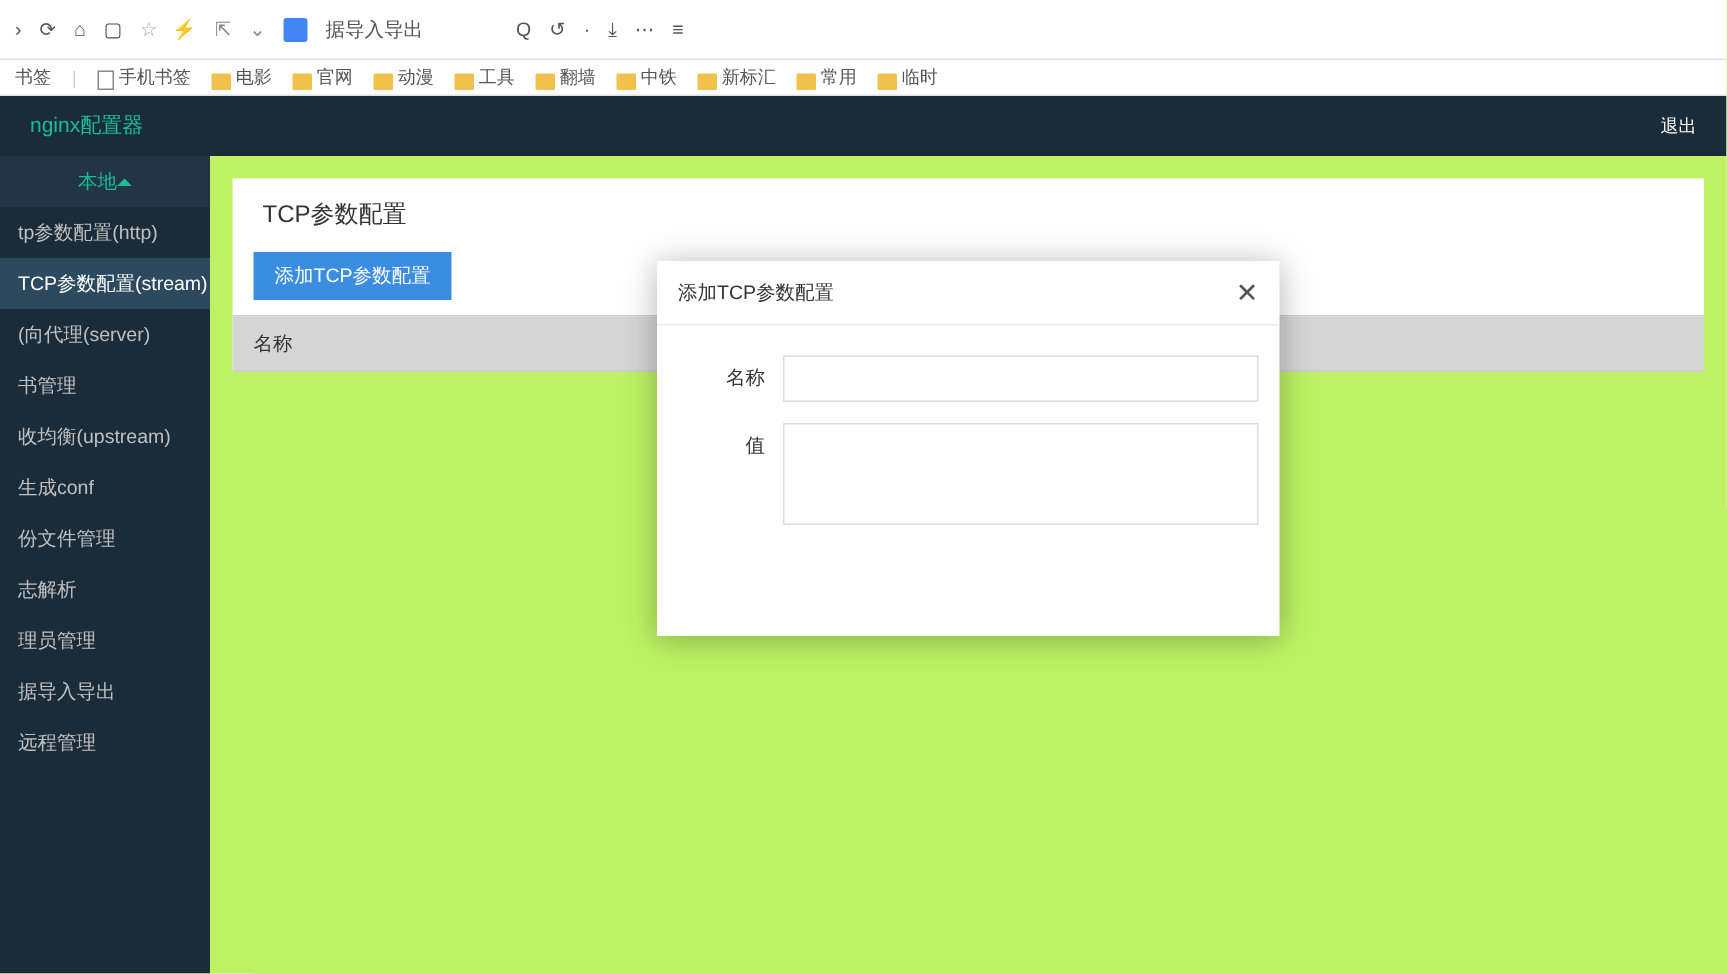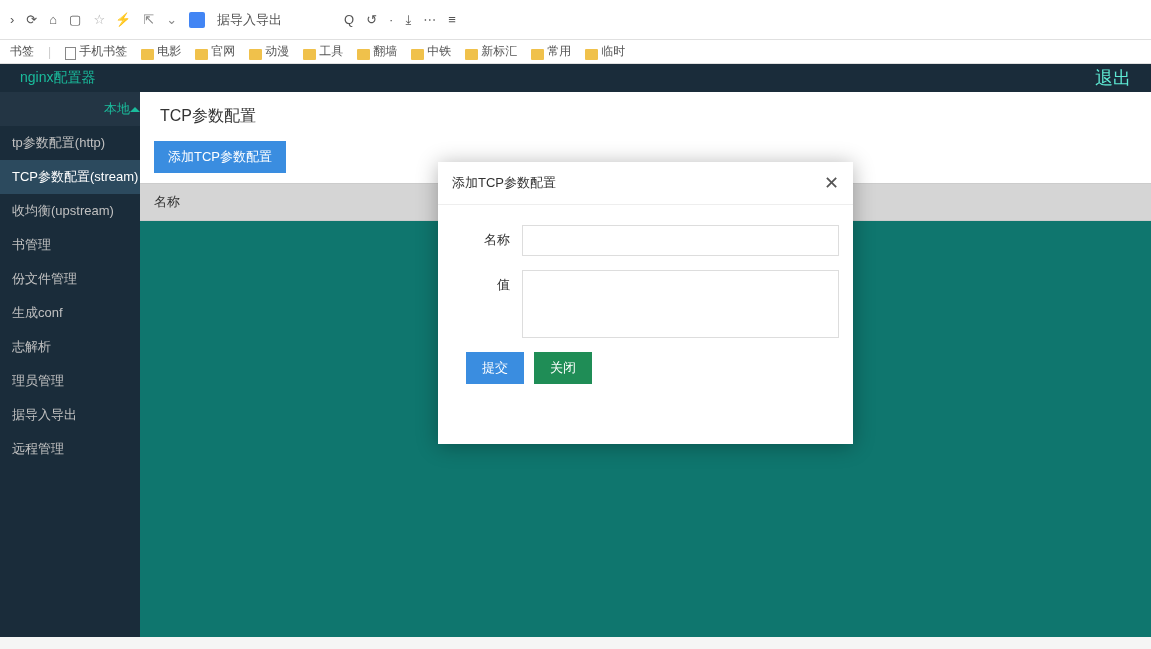--- a/index.html
+++ b/index.html
@@ -12,36 +12,36 @@
     .url-input { flex: 1; border: none; outline: none; font-size: 13px; color: #333; padding: 4px; }
     .toolbar-icons-right { display: flex; align-items: center; gap: 12px; color: #555; font-size: 13px; }
     .ext-icon { width: 16px; height: 16px; background: #4285f4; display: inline-block; border-radius: 2px; }
 
     .bookmarks-bar { height: 24px; background: #fff; display: flex; align-items: center; padding: 0 10px; gap: 14px; font-size: 12px; color: #555; border-bottom: 1px solid #e0e0e0; }
     .bookmark-item { display: flex; align-items: flex-end; gap: 3px; cursor: pointer; }
     .folder-icon { width: 13px; height: 11px; background: #f0c14b; border-radius: 1px; display: inline-block; }
     .page-icon-bm { width: 11px; height: 13px; border: 1px solid #888; display: inline-block; }
 
     
-    .app-header { height: 28px; background: #1a2c3a; display: flex; align-items: center; justify-content: space-between; padding: 0 20px; color: #fff; }
+    .app-header { height: 40px; background: #1a2c3a; display: flex; align-items: center; justify-content: space-between; padding: 0 20px; color: #fff; }
     .app-title { color: #1abc9c; font-size: 14px; }
-    .logout { color: #5eead4; font-size: 18px; cursor: pointer; }
+    .logout { color: #ffffff; font-size: 12px; cursor: pointer; }
 
     
     .app-body { display: flex; height: calc(649px - 40px - 24px - 40px); }
 
     
     .sidebar { width: 140px; background: #1a2c3a; color: #c0c0c0; font-size: 13px; overflow: hidden; }
-    .sidebar-section-header { padding: 8px 0; color: #1abc9c; display: flex; justify-content: flex-end; align-items: center; cursor: pointer; background: #233544; }
+    .sidebar-section-header { padding: 8px 16px; color: #1abc9c; display: flex; justify-content: center; align-items: center; cursor: pointer; background: #233544; }
     .sidebar-item { padding: 8px 12px; cursor: pointer; white-space: nowrap; overflow: hidden; }
     .sidebar-item.active { background: #2c4a5e; color: #fff; }
     .caret-up { width: 0; height: 0; border-left: 5px solid transparent; border-right: 5px solid transparent; border-bottom: 5px solid #1abc9c; }
 
     
-    .content { flex: 1; background: #0f766e; position: relative; }
+    .content { flex: 1; background: #bef264; padding: 15px; position: relative; }
     .content-panel { background: #fff; padding: 0; }
     .panel-title { font-size: 16px; padding: 14px 20px; color: #333; border-bottom: 0; }
     .add-btn { margin: 0 0 10px 14px; background: #3a8de0; color: #fff; border: none; padding: 7px 14px; font-size: 13px; cursor: pointer; }
 
     
     .table { width: 100%; border-collapse: collapse; }
     .table th { background: #d5d5d5; text-align: left; padding: 9px 14px; font-weight: normal; color: #333; font-size: 13px; border-top: 1px solid #ccc; border-bottom: 1px solid #ccc; }
 
     
     .modal-overlay { position: absolute; top: 0; left: 0; right: 0; bottom: 0; display: flex; align-items: flex-start; justify-content: center; padding-top: 70px; }
@@ -136,24 +136,25 @@
 
 <div class="app-body">
 
   <div class="sidebar">
     <div class="sidebar-section-header">
       <span>本地</span>
       <span class="caret-up"></span>
     </div>
     <div class="sidebar-item">tp参数配置(http)</div>
     <div class="sidebar-item active">TCP参数配置(stream)</div>
+    <div class="sidebar-item">(向代理(server)</div>
+    <div class="sidebar-item">书管理</div>
     <div class="sidebar-item">收均衡(upstream)</div>
-    <div class="sidebar-item">书管理</div>
+    <div class="sidebar-item">生成conf</div>
     <div class="sidebar-item">份文件管理</div>
-    <div class="sidebar-item">生成conf</div>
     <div class="sidebar-item">志解析</div>
     <div class="sidebar-item">理员管理</div>
     <div class="sidebar-item">据导入导出</div>
     <div class="sidebar-item">远程管理</div>
   </div>
 
   <div class="content">
     <div class="content-panel">
       <div class="panel-title">TCP参数配置</div>
       <button class="add-btn">添加TCP参数配置</button>
@@ -176,22 +177,18 @@
         </div>
         <div class="modal-body">
           <div class="form-row">
             <div class="form-label">名称</div>
             <input class="form-input" style="">
           </div>
           <div class="form-row">
             <div class="form-label">值</div>
             <textarea class="form-textarea" style=""></textarea>
           </div>
-          <div class="modal-actions">
-            <button class="btn-submit">提交</button>
-            <button class="btn-close-action">关闭</button>
-          </div>
         </div>
       </div>
     </div>
 
   </div>
 </div>
 
 </body></html>

